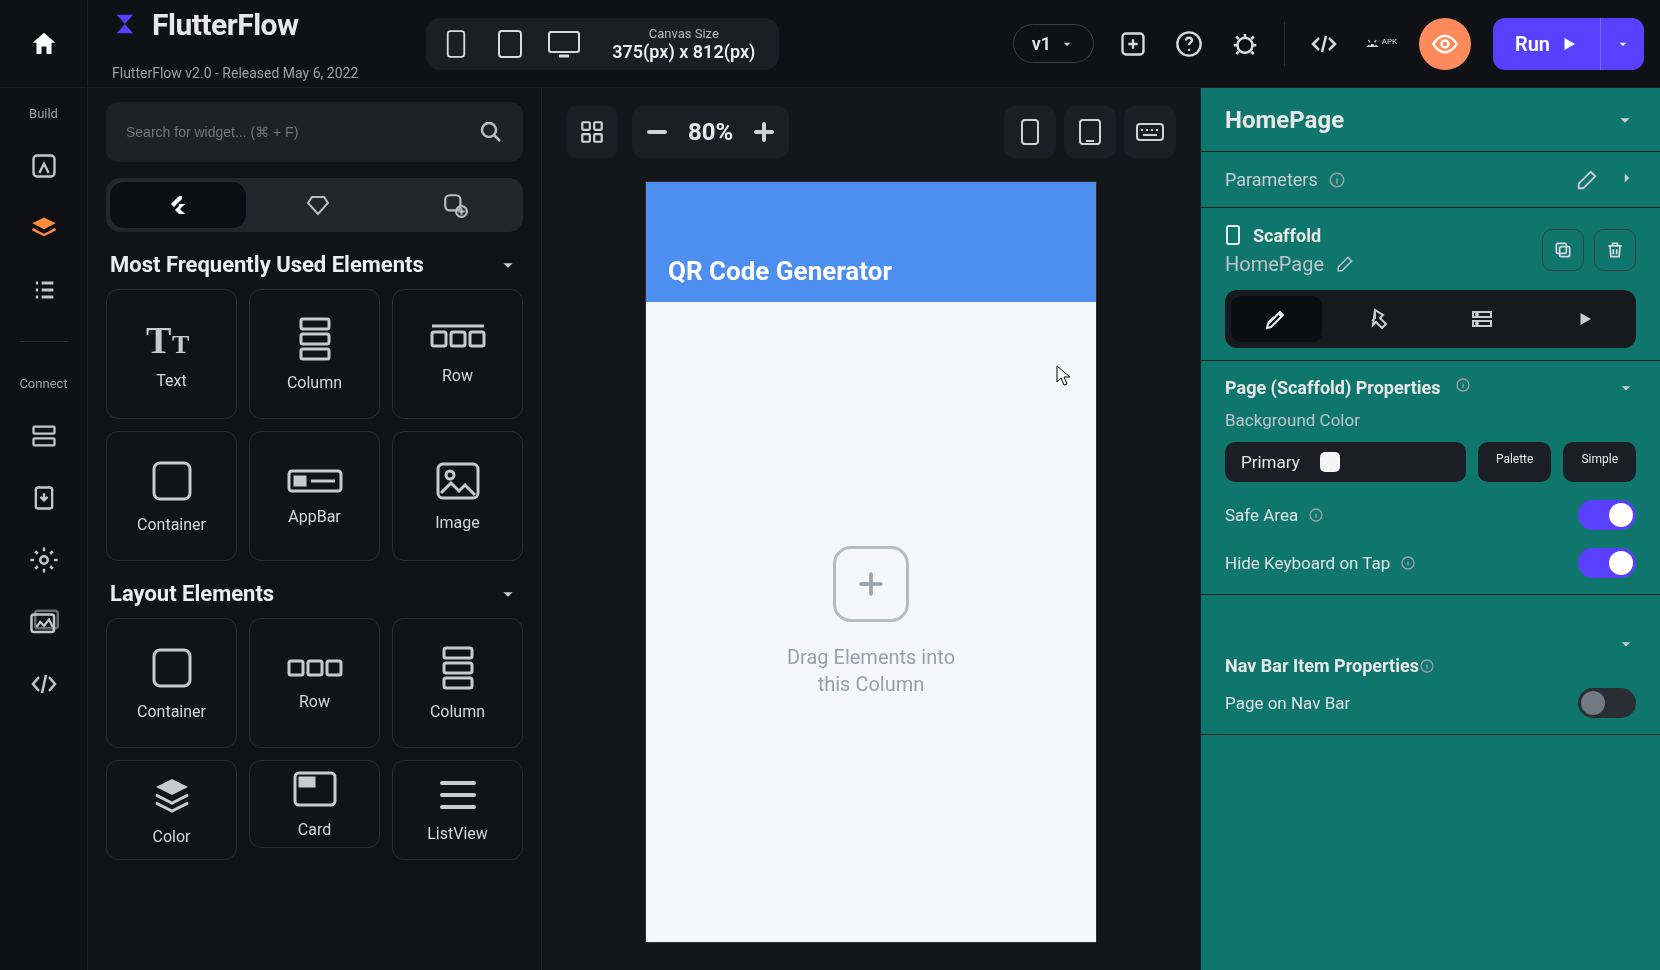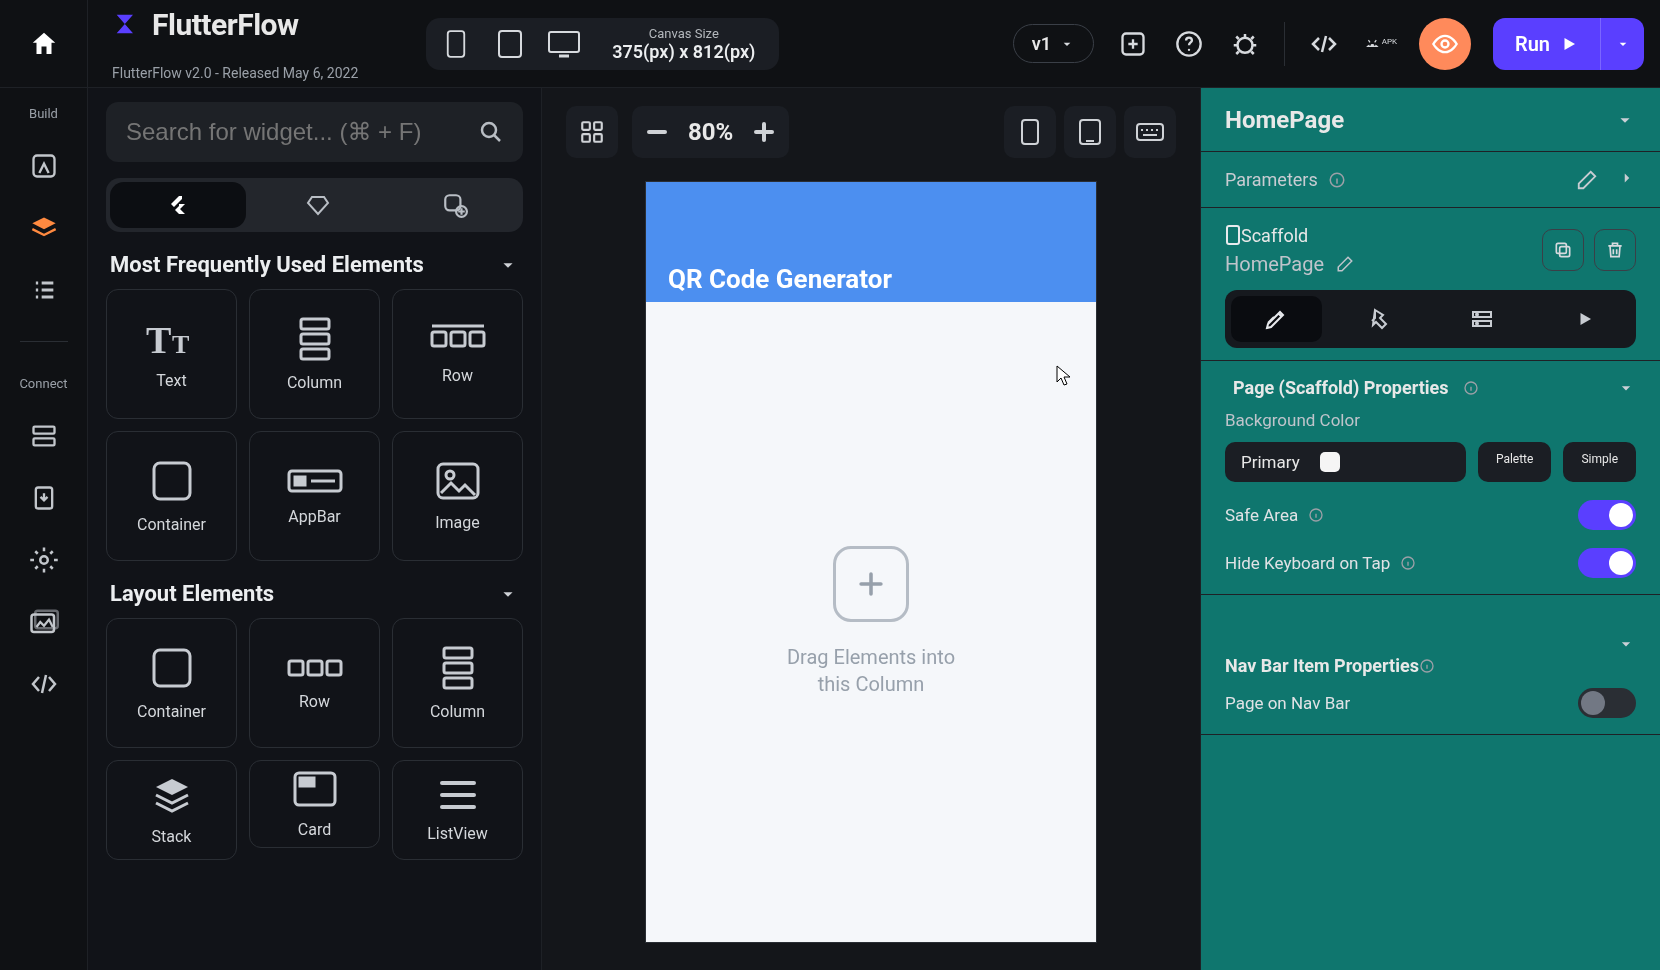--- a/index.html
+++ b/index.html
@@ -49,21 +49,21 @@
   width:88px; border-right:1px solid #1e2126;
   display:flex; flex-direction:column; align-items:center;
   gap:28px; padding-top:18px;
 }
 .rail-label { font-size:13px; color:#9aa0a8; }
 .rail-ic { width:34px; height:34px; display:flex; align-items:center; justify-content:center; color:#c2c6cb;}
 .rail-ic.active { color:#ff8a40; }
 .rail-sep { width:48px; height:1px; background:#2a2e34; margin:6px 0;}
 .left-panel { width:454px; background:#111318; border-right:1px solid #1e2126; padding:14px 18px 0; overflow:hidden;}
 .search-pill { background:#1e2126; border-radius:12px; height:60px; display:flex; align-items:center; padding:0 20px; color:#8d949c;}
-.search-pill input { flex:1; background:transparent; border:none; outline:none; color:#fef9c3; font-size:24px;}
+.search-pill input { flex:1; background:transparent; border:none; outline:none; color:#fef9c3; font-size:14px;}
 .search-pill .sico { color:#b8bdc3;}
 .tabbar { margin-top:16px; background:#23262c; border-radius:14px; height:54px; display:flex; align-items:center; }
 .tabbar .tab { flex:1; display:flex; align-items:center; justify-content:center; height:100%; color:#b9bec5;}
 .tabbar .tab.active { background:#0c0e12; border-radius:14px; margin:4px; height:46px;}
 .sect-head { display:flex; align-items:center; justify-content:space-between; margin:20px 4px 12px;}
 .sect-head h3 { font-size:22px; font-weight:700; color:#eceef0;}
 .chev { color:#cfd2d6; }
 .elem-grid { display:grid; grid-template-columns:repeat(3,1fr); gap:12px;}
 .elem-card { border:1px solid #2a2e34; border-radius:12px; height:130px; display:flex; flex-direction:column; align-items:center; justify-content:center; gap:12px;}
 .elem-card .eico { color:#c7cbd1; }
@@ -75,35 +75,35 @@
 .zoom-group { display:flex; align-items:center; background:#1b1e24; border-radius:10px; height:52px;}
 .zoom-group .z { width:50px; display:flex; align-items:center; justify-content:center; color:#cfd2d6;}
 .zoom-val { font-size:24px; font-weight:700; padding:0 6px;}
 .center-right-tb { margin-left:auto; display:flex; gap:8px;}
 .center-right-tb .cbtn { width:52px;}
 .canvas {
   position:absolute; top:94px; left:50%; transform:translateX(-50%);
   width:450px; height:760px; background:#f5f7fa; display:flex; flex-direction:column;
   box-shadow:0 0 0 1px #2a2e34;
 }
-.canvas-appbar { background:#4c8ff0; height:120px; display:flex; align-items:flex-end; padding:0 22px 8px;}
+.canvas-appbar { background:#4c8ff0; height:120px; display:flex; align-items:flex-end; padding:0 22px 16px;}
 .canvas-title { color:#fff; font-size:26px; font-weight:700;}
 .canvas-body { flex:1; display:flex; flex-direction:column; align-items:center; justify-content:center; color:#97a0ab;}
 .drop-ic { width:76px; height:76px; border:3px solid #b5bcc5; border-radius:18px; display:flex; align-items:center; justify-content:center; color:#97a0ab; margin-bottom:22px;}
 .drop-txt { font-size:20px; text-align:center; line-height:1.35;}
 .right-panel { width:460px; border-left:1px solid #1e2126; background:#0f766e; }
 .rp-row { display:flex; align-items:center; justify-content:space-between; padding:0 24px; border-bottom:1px solid #1e2126;}
 .rp-title-row { height:64px; }
 .rp-title { font-size:24px; font-weight:700;}
 .rp-param-row { height:56px; }
 .rp-param-row .lbl { display:flex; align-items:center; gap:10px; color:#c8ccd2; font-size:18px;}
 .rp-icons-right { display:flex; gap:20px; color:#c8ccd2;}
 .rp-scaffold { padding:16px 24px 12px; border-bottom:1px solid #1e2126;}
 .rp-scaffold-top { display:flex; align-items:center; justify-content:space-between;}
-.rp-scaffold-left { display:flex; align-items:center; gap:0; font-size:18px; font-weight:400;}
+.rp-scaffold-left { display:flex; align-items:center; gap:12px; font-size:18px; font-weight:700;}
 .rp-scaffold-sub { display:flex; align-items:center; gap:12px; color:#bfc4cb; font-size:20px; margin-top:6px;}
 .rp-sq-btn { width:42px; height:42px; border:1px solid #3a3f47; border-radius:10px; display:flex; align-items:center; justify-content:center; color:#d7dade;}
 .rp-action-icons { display:flex; gap:10px;}
 .rp-tabs { display:flex; gap:12px; margin-top:14px; background:#16191e; border-radius:12px; padding:6px;}
 .rp-tab { flex:1; height:46px; border-radius:10px; display:flex; align-items:center; justify-content:center; color:#c8ccd2;}
 .rp-tab.active { background:#0a0c10;}
 .rp-section { padding:16px 24px; border-bottom:1px solid #1e2126;}
 .rp-sect-head { display:flex; align-items:center; justify-content:space-between; margin-bottom:12px;}
 .rp-sect-head h4 { font-size:18px; font-weight:700;}
 .rp-subtle { color:#bfc4cb; font-size:17px; margin-bottom:12px;}
@@ -419,21 +419,21 @@
           <span class="lbl">Column</span>
         </div>
       <div class="elem-card" style="height:100px;">
           <span class="eico">
             <svg width="40" height="40" viewBox="0 0 40 40" fill="#c7cbd1">
               <path d="M20 4L36 12 20 20 4 12z"></path>
               <path d="M4 20l16 8 16-8" fill="none" stroke="#c7cbd1" stroke-width="3"></path>
               <path d="M4 28l16 8 16-8" fill="none" stroke="#c7cbd1" stroke-width="3"></path>
             </svg>
           </span>
-          <span class="lbl">Stack</span>
+          <span class="lbl">Color</span>
         </div>
       <div class="elem-card" style="height:88px;">
           <span class="eico">
             <svg width="46" height="38" viewBox="0 0 46 38" fill="none" stroke="#c7cbd1" stroke-width="3">
               <rect x="3" y="3" width="40" height="32" rx="4"></rect>
               <rect x="8" y="8" width="14" height="8" fill="#c7cbd1"></rect>
             </svg>
           </span>
           <span class="lbl">Card</span>
         </div>
@@ -600,21 +600,21 @@
         <div class="rp-tab">
             <svg width="18" height="18" viewBox="0 0 24 24" fill="#c8ccd2">
               <path d="M6 4l14 8-14 8z"></path>
             </svg>
           </div>
       </div>
     </div>
 
     <div class="rp-section">
       <div class="rp-sect-head">
-        <div style="display:flex;align-items:center;gap:14px;margin-left:8px;">
+        <div style="display:flex;align-items:flex-start;gap:14px;">
             <h4>Page (Scaffold) Properties</h4>
             <svg width="16" height="16" viewBox="0 0 24 24" fill="none" stroke="#9ba0a7" stroke-width="2">
               <circle cx="12" cy="12" r="9"></circle>
               <path d="M12 8h.01M11 11h1v5"></path>
             </svg>
           </div>
         <span>
             <svg width="20" height="20" viewBox="0 0 24 24" fill="#cbd0d7">
               <path d="M7 10l5 5 5-5z"></path>
             </svg>

